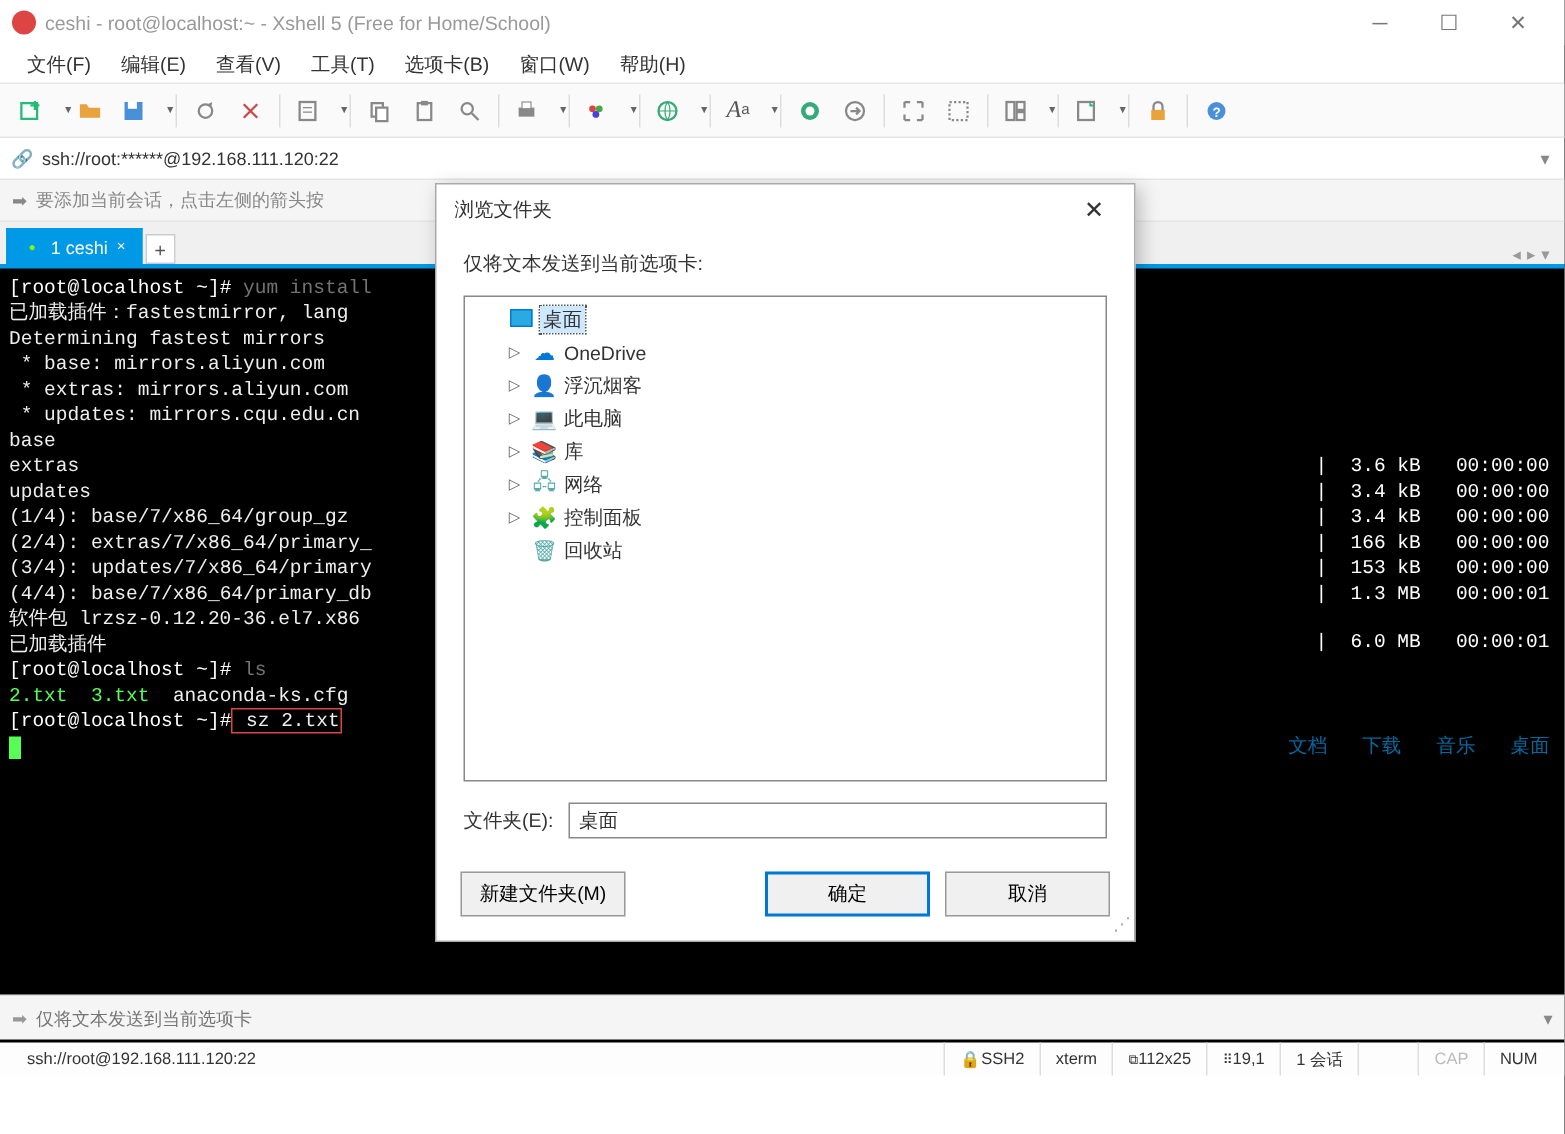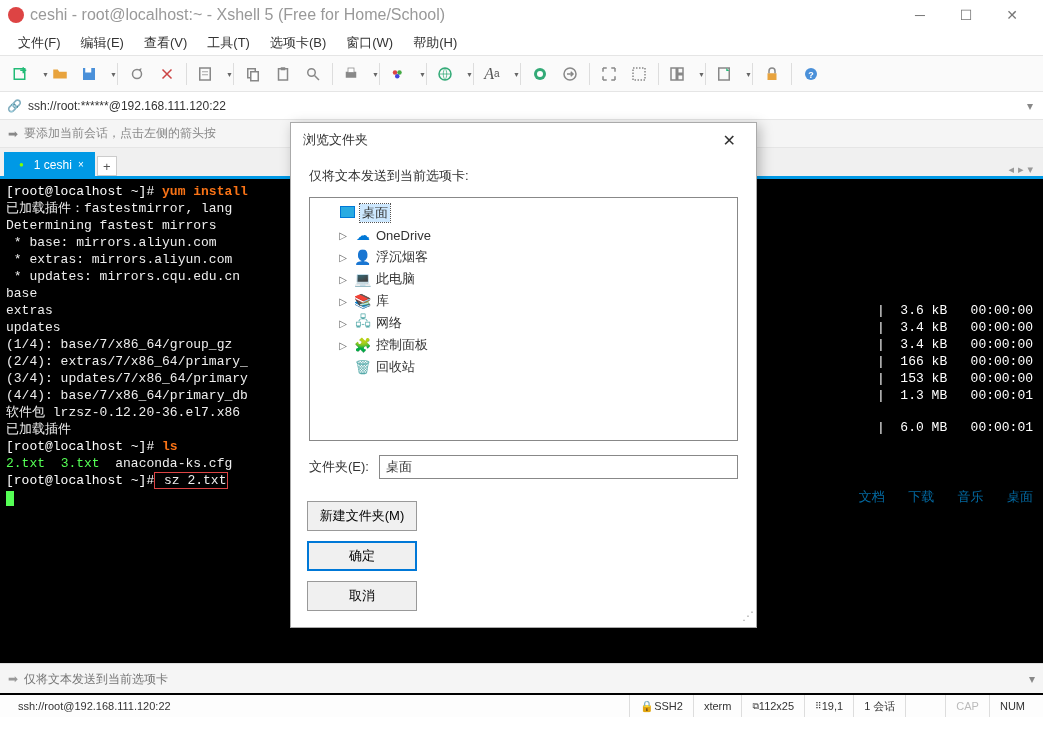--- a/index.html
+++ b/index.html
@@ -1,21 +1,21 @@
 <!DOCTYPE html>
 <html><head>
 <meta charset="utf-8">
 <style>
 * { margin:0; padding:0; box-sizing:border-box; }
 body { font-family:"Microsoft YaHei","Segoe UI",Tahoma,sans-serif; font-size:12px; background:#fff; width:1043px; height:756px; overflow:hidden; position:relative; color:#333; }
 
 
 .titlebar { height:30px; display:flex; align-items:center; padding:0 8px; background:#fff; color:#999; }
 .titlebar .logo { width:16px; height:16px; background:#d44; border-radius:50%; margin-right:6px; position:relative; }
-.titlebar .title { flex:1; font-size:16px; }
+.titlebar .title { flex:1; font-size:13px; }
 .titlebar .winbtns { display:flex; }
 .titlebar .winbtn { width:46px; height:30px; display:flex; align-items:center; justify-content:center; color:#777; font-size:14px; }
 
 
 .menubar { height:26px; display:flex; align-items:center; padding:0 10px; gap:4px; border-bottom:1px solid #e5e5e5; }
 .menu-item { padding:3px 8px; font-size:13px; color:#333; }
 
 
 .toolbar { height:36px; display:flex; align-items:center; padding:0 8px; gap:2px; border-bottom:1px solid #e5e5e5; background:#fafafa; }
 .tbtn { width:28px; height:28px; display:flex; align-items:center; justify-content:center; border:1px solid transparent; font-size:15px; color:#555; position:relative; }
@@ -39,21 +39,21 @@
 .tab { height:24px; padding:0 10px 0 14px; display:flex; align-items:center; gap:6px; font-size:12px; border:1px solid #ccc; border-bottom:none; background:#fff; position:relative; }
 .tab.active { background:#0099e5; color:#fff; border-color:#0099e5; }
 .tab.active::before { content:"●"; color:#7fff00; font-size:8px; margin-right:4px; }
 .tab .tx { font-size:10px; color:#fff; }
 .tab-add { width:20px; height:20px; display:flex; align-items:center; justify-content:center; border:1px solid #ccc; background:#fff; margin-left:2px; margin-bottom:0; font-size:13px; color:#555; }
 .tabnav { margin-left:auto; display:flex; gap:4px; color:#999; padding:0 6px; font-size:11px; }
 
 
 .termarea { height:487px; background:#000; color:#eee; font-family:"Consolas","Courier New",monospace; font-size:13px; padding:4px 6px; white-space:pre; line-height:17px; overflow:hidden; border-top:3px solid #0099e5; position:relative; }
 .termarea .pr { color:#fff; }
-.termarea .cmd { color:#f97316;font-weight:bold; }
+.termarea .cmd { color:#737373; }
 .termarea .green { color:#5f5; }
 .termarea .hl { border:1px solid #d44; padding:0 1px; }
 .termarea .rightcol { position:absolute; right:10px; color:#fff;text-align:right; }
 .termarea .links { color:#0369a1; }
 .cursor { display:inline-block; width:8px; height:15px; background:#5f5; vertical-align:bottom; }
 
 
 .inputrow { height:30px; display:flex; align-items:center; padding:0 8px; background:#f5f5f5; border-top:1px solid #ddd; color:#999; }
 .inputrow .arrw { margin-right:6px; }
 .inputrow input { flex:1; border:none; background:transparent; font-size:12px; color:#333; outline:none; }
@@ -72,21 +72,21 @@
 .tree { flex:1; border:1px solid #888; background:#fff; overflow:auto; padding:4px 2px; }
 .tree-row { display:flex; align-items:center; height:22px; padding-left:8px; gap:4px; font-size:13px; }
 .tree-row.sel { }
 .tree-row.sel .lbl { background:#cde8ff; outline:1px dotted #555; padding:0 2px; }
 .tree-row .exp { width:14px; text-align:center; color:#666; font-size:10px; }
 .tree-row .ic { width:18px; text-align:center; font-size:14px; }
 .tree-row .lbl { }
 .folderrow { display:flex; align-items:center; margin-top:14px; gap:10px; }
 .folderrow label { font-size:13px; }
 .folderrow .fval { flex:1; border:1px solid #888; height:24px; padding:2px 6px; font-size:13px; }
-.dlg-btns { display:flex; justify-content:flex-end; gap:10px; padding:16px;flex-direction:column; }
+.dlg-btns { display:flex; justify-content:flex-end; gap:10px; padding:16px; }
 .dlg-btns button { width:110px; height:30px; font-size:13px; background:#f0f0f0; border:1px solid #999; }
 .dlg-btns button.primary { border:2px solid #0078d7; }
 .dlg-btns .left { margin-right:auto; }
 .resize-grip { position:absolute; right:2px; bottom:2px; width:12px; height:12px; color:#aaa; font-size:12px; line-height:6px; }
 
 
 .ic-desktop{ width:15px;height:12px;background:#29abe2;display:inline-block;border:1px solid #0078d7; }
 .ic-onedrive{ color:#0078d7; }
 .ic-user{ color:#c77; }
 .ic-pc{ color:#5aa; }

